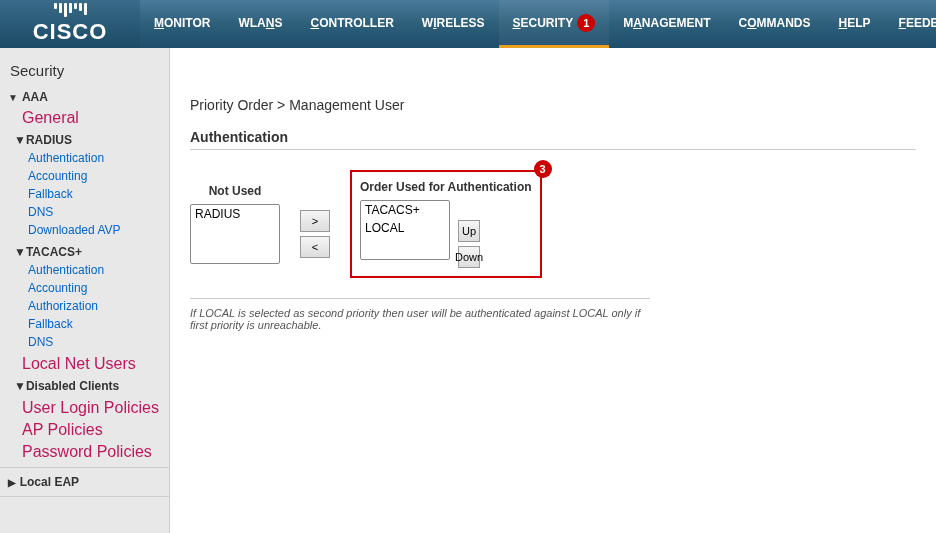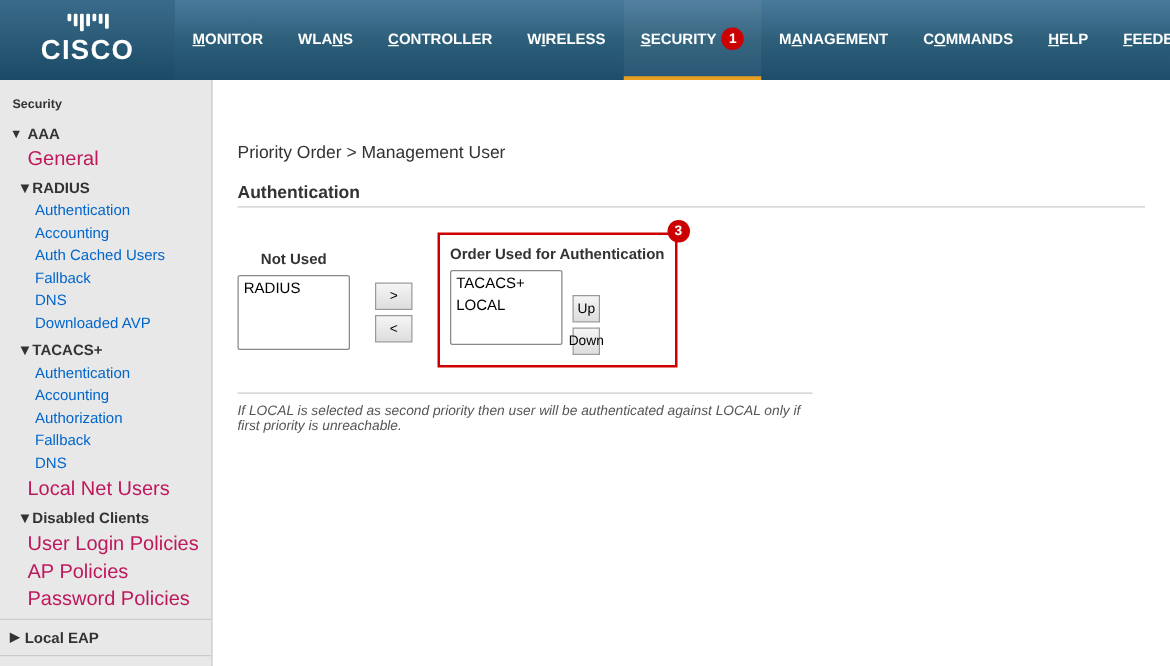--- a/index.html
+++ b/index.html
@@ -1,21 +1,21 @@
 <!DOCTYPE html>
 <html><head>
   <meta charset="utf-8">
   <style>
     * { margin: 0; padding: 0; box-sizing: border-box; }
     body { font-family: Arial, sans-serif; font-size: 12px; background: #fff; width: 936px; height: 533px; overflow: hidden; }
 
     
     #top-nav {
       background: linear-gradient(to bottom, #4a7a9b 0%, #2d5f7a 50%, #1e4d6b 100%);
-      height: 64px;
+      height: 48px;
       display: flex;
       align-items: stretch;
     }
     #logo-area {
       width: 140px;
       background: linear-gradient(to bottom, #3a6b8a, #1a4a65);
       display: flex;
       align-items: center;
       justify-content: center;
       flex-shrink: 0;
@@ -68,22 +68,22 @@
     
     #sidebar {
       width: 170px;
       background: #e8e8e8;
       border-right: 1px solid #ccc;
       overflow-y: auto;
       flex-shrink: 0;
       padding: 8px 0;
     }
     .sidebar-title {
-      font-size: 10px;
-      font-weight: bold;
+      font-size: 15px;
+      font-weight: normal;
       color: #333;
       padding: 6px 10px 8px 10px;
     }
     .sidebar-section {
       margin-bottom: 2px;
     }
     .sidebar-section-header {
       font-weight: bold;
       color: #333;
       padding: 3px 8px;
@@ -298,21 +298,20 @@
       </div>
       <div class="sidebar-item">General</div>
 
       <div class="sidebar-sub-section">
         <div class="sidebar-sub-section-header">
           <span class="arrow">▼</span>
           <span>RADIUS</span>
         </div>
         <div class="sidebar-sub-item">Authentication</div>
         <div class="sidebar-sub-item">Accounting</div>
-        <div class="sidebar-sub-item">Auth Cached Users</div>
         <div class="sidebar-sub-item">Fallback</div>
         <div class="sidebar-sub-item">DNS</div>
         <div class="sidebar-sub-item">Downloaded AVP</div>
       </div>
 
       <div class="sidebar-sub-section">
         <div class="sidebar-sub-section-header">
           <span class="arrow">▼</span>
           <span>TACACS+</span>
         </div>

